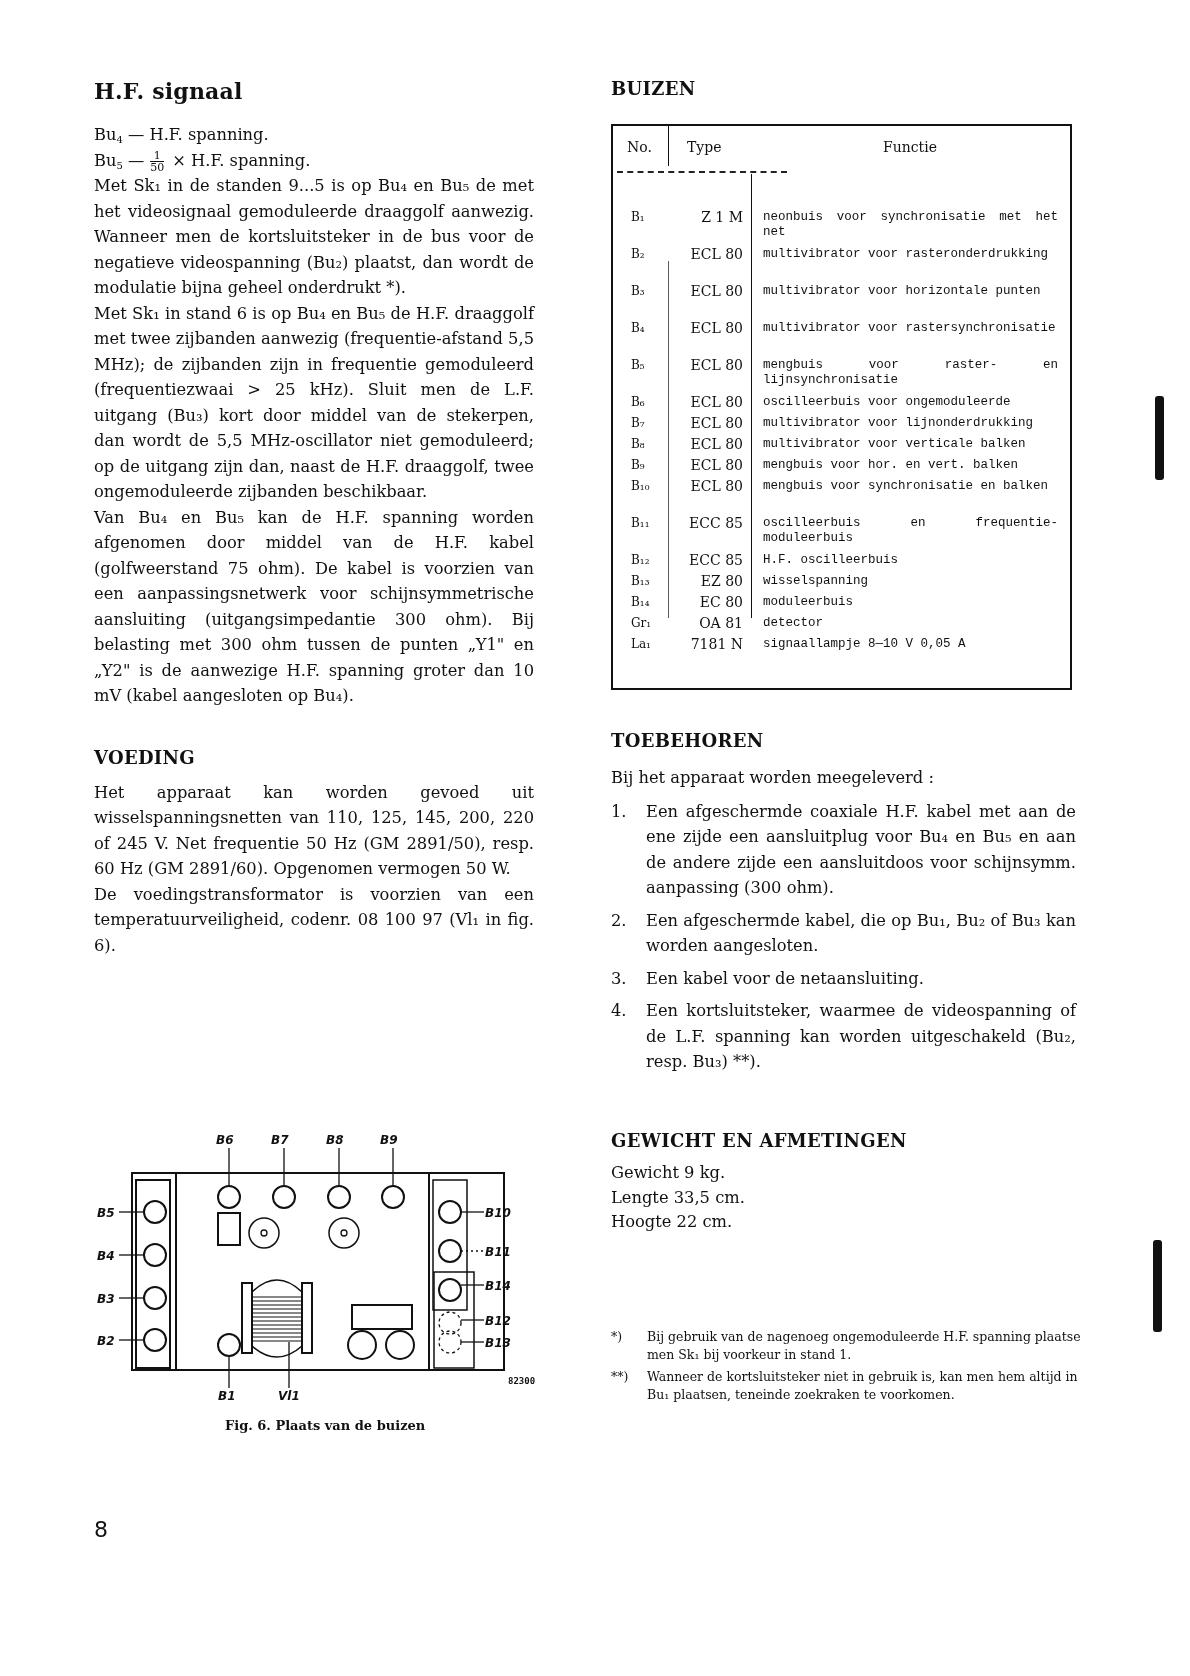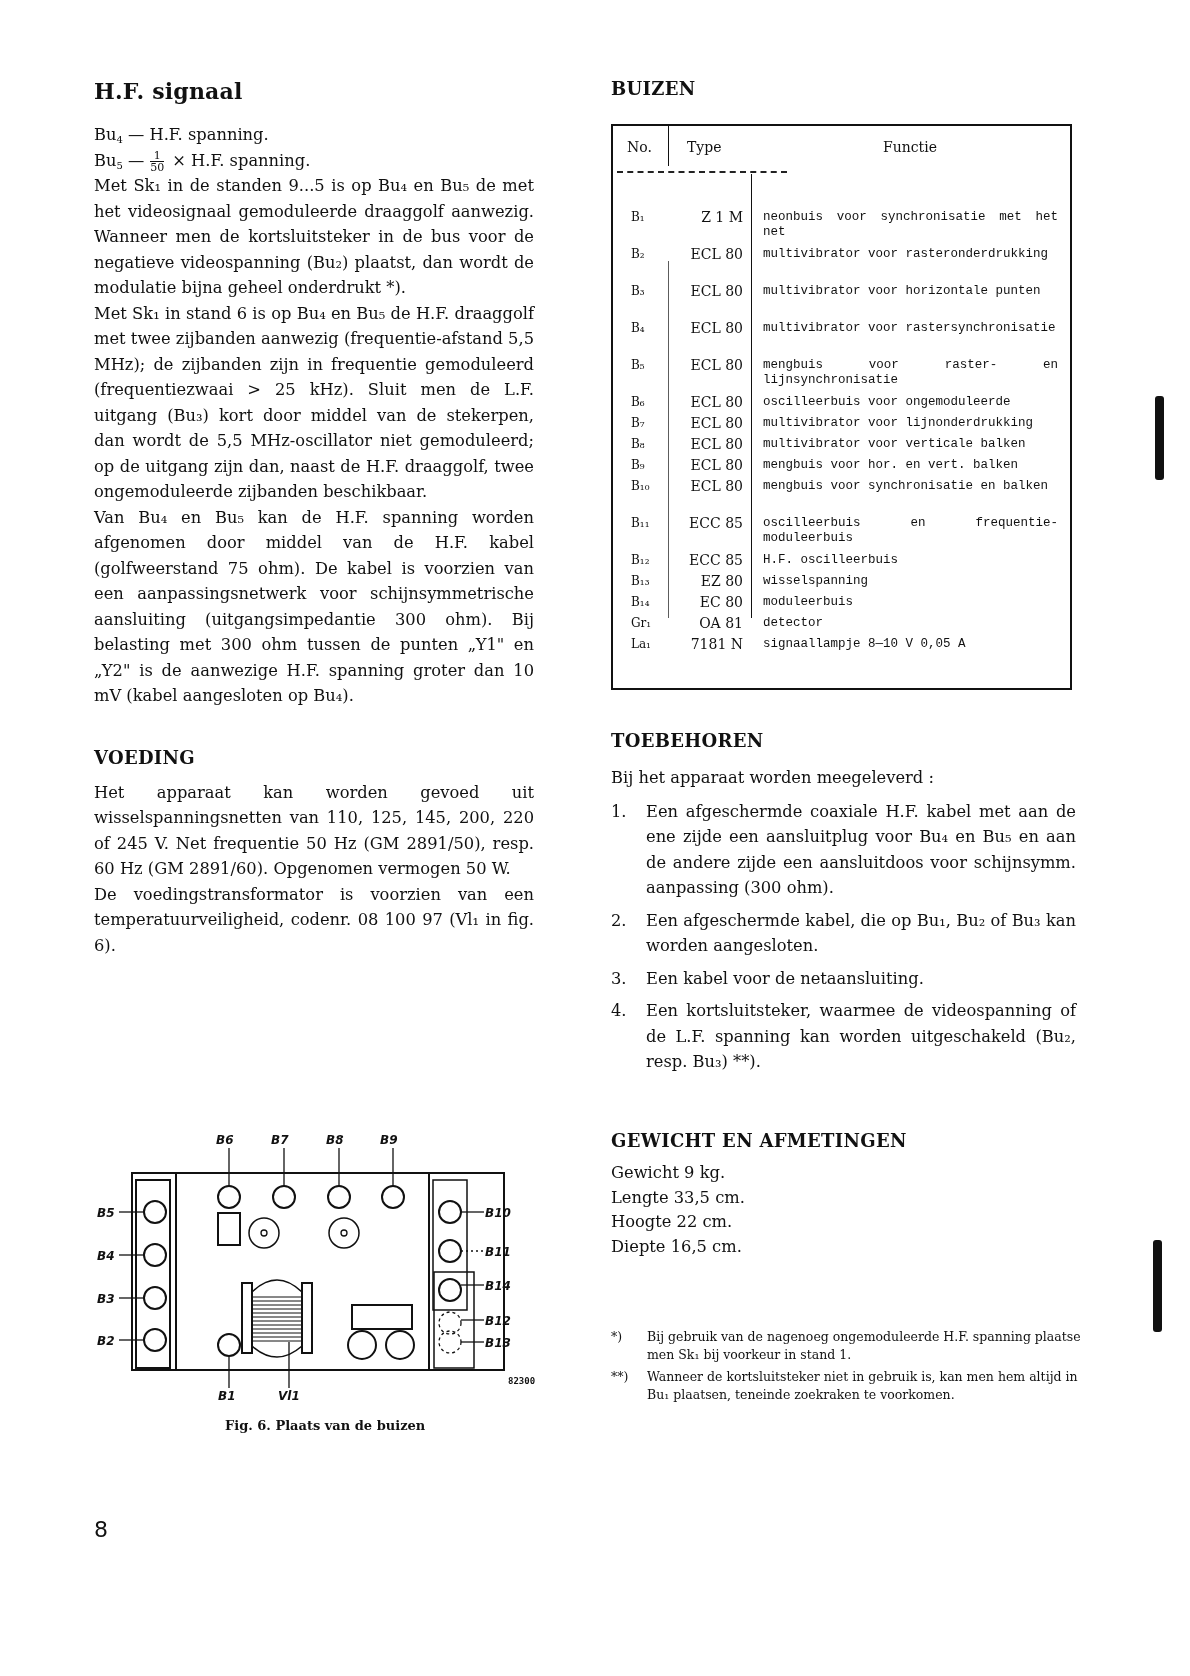--- a/index.html
+++ b/index.html
@@ -282,21 +282,20 @@
     </ol>
   </div>
 </div>
 
 <div style="position:absolute; left:611px; top:1130px; width:465px;">
   <h3 class="h-sec" style="margin-bottom:10px;">GEWICHT EN AFMETINGEN</h3>
   <div class="dims">
     <p>Gewicht 9 kg.</p>
     <p>Lengte 33,5 cm.</p>
     <p>Hoogte 22 cm.</p>
-    <p>Diepte 16,5 cm.</p>
   </div>
 </div>
 
 <div class="footnotes">
   <div class="fn"><span class="mark">*)</span><span>Bij gebruik van de nagenoeg ongemoduleerde H.F. spanning plaatse men Sk₁ bij voorkeur in stand 1.</span></div>
   <div class="fn"><span class="mark">**)</span><span>Wanneer de kortsluitsteker niet in gebruik is, kan men hem altijd in Bu₁ plaatsen, teneinde zoekraken te voorkomen.</span></div>
 </div>
 
 <div class="page-num">8</div>
 

